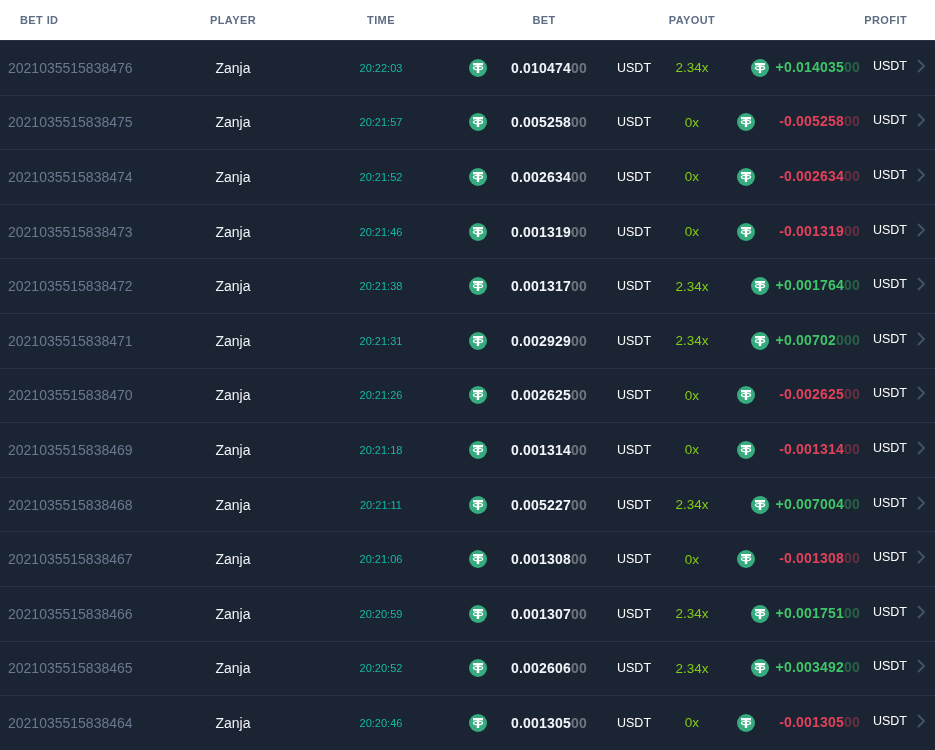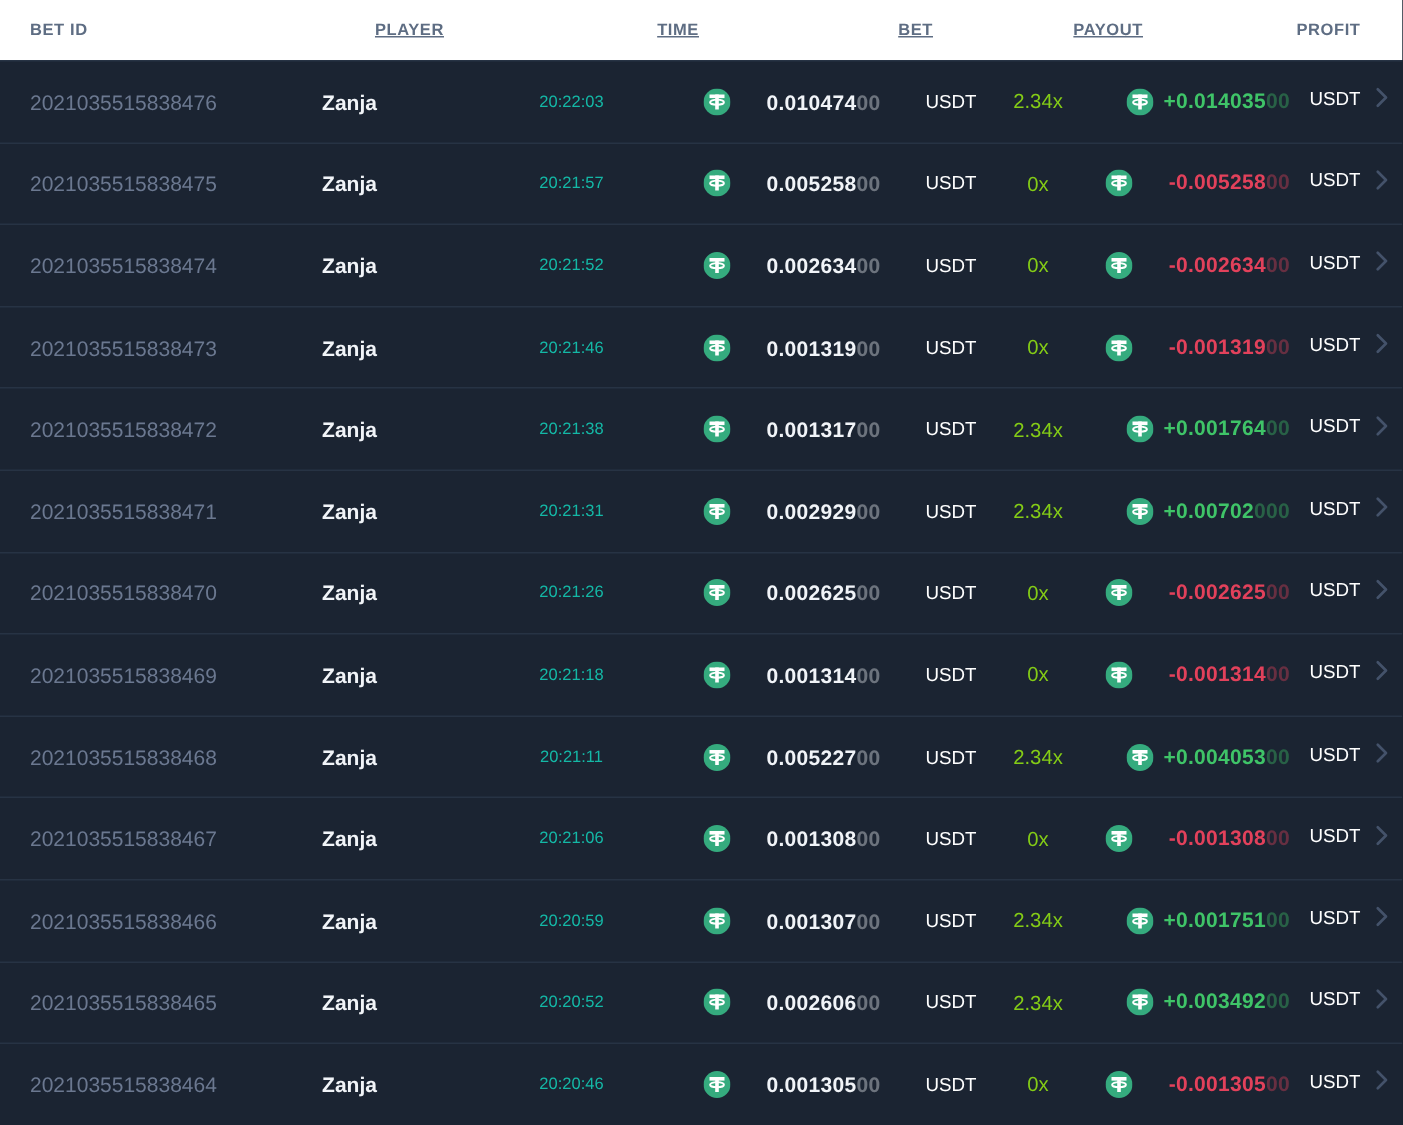--- a/index.html
+++ b/index.html
@@ -19,32 +19,32 @@
     background:#ffffff;
   }
   .hcell{
     color:#5e6d83;
     font-size:11px;
     font-weight:700;
     letter-spacing:.4px;
     white-space:nowrap;
   }
   .h-id{padding-left:20px;text-align:left;}
-  .h-center{text-align:right;text-decoration:underline;}
+  .h-center{text-align:center;}
   .h-right{text-align:right;}
   .row{
     height:54.6px;
     box-sizing:border-box;
     border-top:1px solid #273344;
     background:#1b2432;
     cursor:pointer;
   }
   .cell{white-space:nowrap;}
-  .c-id{padding-left:20px;color:#6b7890;font-size:14px;}
-  .c-player{text-align:center;color:#f1f4f8;font-weight:700;font-size:14px;}
+  .c-id{padding-left:8px;color:#6b7890;font-size:14px;}
+  .c-player{text-align:center;color:#f1f4f8;font-weight:400;font-size:14px;}
   .c-time{text-align:center;color:#14b8a6;font-size:11px;}
   .c-payout{text-align:center;color:#84cc16;font-size:13.5px;}
   .c-bet{display:flex;align-items:center;padding-left:3px;gap:17px;}
   .c-profit{display:flex;justify-content:flex-end;}
   .coin{display:inline-flex;flex:0 0 auto;}
   .coin svg{display:block;}
   .amt{font-weight:700;font-size:14px;color:#f1f4f8;margin-left:7px;letter-spacing:.2px;}
   .amt .dim{opacity:.38;}
   .amt.pos{color:#3fc468;}
   .amt.neg{color:#e2415b;margin-left:24px;}
@@ -388,21 +388,21 @@
     <div class="cell c-payout">2.34x</div>
     <div class="cell c-profit">
       <span class="coin">
         <svg width="18" height="18" viewBox="0 0 18 18">
           <circle cx="9" cy="9" r="9" fill="#35ab7e"></circle>
           <rect x="4" y="4" width="10" height="2.4" fill="#ffffff"></rect>
           <rect x="7.8" y="4" width="2.4" height="10" fill="#ffffff"></rect>
           <ellipse cx="9" cy="9.1" rx="4.6" ry="1.7" fill="none" stroke="#ffffff" stroke-width="1.3"></ellipse>
         </svg>
       </span>
-      <span class="amt pos"><span>+0.004053</span><span class="dim">00</span></span>
+      <span class="amt pos"><span>+0.007004</span><span class="dim">00</span></span>
       <span class="cur">USDT</span>
     </div>
     <div class="cell c-chev">
       <span>
         <svg width="9" height="14" viewBox="0 0 9 14">
           <path d="M1.5 1.5 L7 7 L1.5 12.5" fill="none" stroke="#44526a" stroke-width="1.8" stroke-linecap="round" stroke-linejoin="round"></path>
         </svg>
       </span>
     </div>
   </div>

